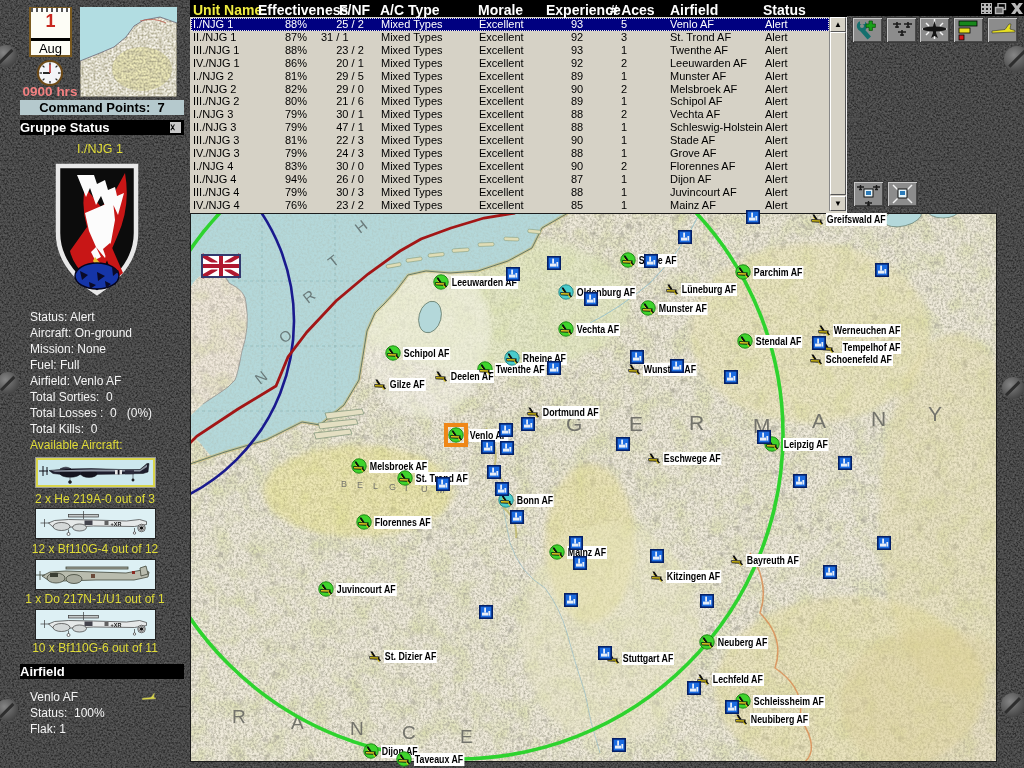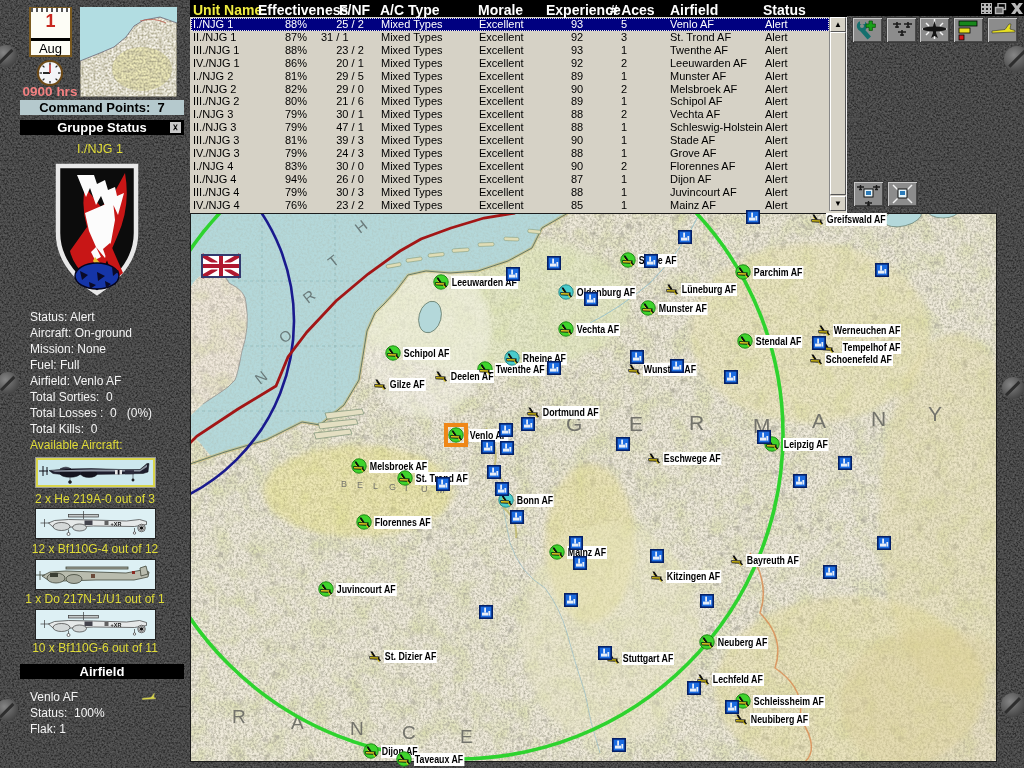--- a/index.html
+++ b/index.html
@@ -1,19 +1,19 @@
 <!DOCTYPE html>
 <html><head><meta charset="utf-8"><style>
 *{margin:0;padding:0;box-sizing:border-box;font-family:"Liberation Sans",sans-serif;}
 body{width:1024px;height:768px;overflow:hidden;position:relative;background:#333;}
 .abs{position:absolute;}
 .scrw{position:absolute;border-radius:50%;background:radial-gradient(circle at 38% 35%,#858585,#525252 60%,#303030);}
 .scrw{overflow:hidden;}
 .scrw:after{content:"";position:absolute;left:6%;top:44%;width:88%;height:12%;background:#2d2d2d;transform:rotate(-45deg);}
-.hdr{position:absolute;left:20px;width:164px;background:#000;color:#fff;font-weight:bold;font-size:13px;text-align:center;height:15px;line-height:15px;}
+.hdr{position:absolute;left:20px;width:164px;background:#000;color:#fff;font-weight:bold;font-size:13px;text-align:left;height:15px;line-height:15px;}
 .stat{position:absolute;left:30px;color:#f4f4f4;font-size:12px;white-space:nowrap;}
 .ylw{color:#e0dc38;}
 .acbox{position:absolute;left:35px;width:121px;height:31px;background:#ddf0f4;border:1px solid #222;}
 .accap{position:absolute;left:0px;width:190px;text-align:center;color:#e0dc38;font-size:12px;white-space:nowrap;}
 .mlab{position:absolute;background:#fff;color:#000;font-size:11px;font-weight:bold;line-height:13px;padding:0 1px;white-space:nowrap;z-index:6;transform:scaleX(0.8);transform-origin:0 0;}
 .btn{position:absolute;width:31px;height:26px;background:#8c8c8c;border:1px solid #3c3c3c;box-shadow:inset 1px 1px 0 #c8c8c8, inset -1px -1px 0 #4a4a4a;}
 </style></head><body>
 <svg class="abs" style="left:0;top:0;z-index:0" width="1024" height="768">
 <defs>
 <filter id="nz" x="0" y="0" width="100%" height="100%">
@@ -296,21 +296,21 @@
       <span class="abs" style="left:190px;top:0">Mixed Types</span>
       <span class="abs" style="left:288px;top:0">Excellent</span>
       <span class="abs" style="left:356px;top:0;width:60px;text-align:center">88</span>
       <span class="abs" style="left:403px;top:0;width:60px;text-align:center">1</span>
       <span class="abs" style="left:479px;top:0">Schleswig-Holstein</span>
       <span class="abs" style="left:574px;top:0">Alert</span>
     </div>
 <div class="abs" style="left:1px;top:134.1px;width:638px;height:12.9px;color:#000;font-size:11px">
       <span class="abs" style="left:2px;top:0">III./NJG 3</span>
       <span class="abs" style="left:75px;top:0;width:60px;text-align:center">81%</span>
-      <span class="abs" style="left:130px;top:0;width:58px;text-align:center">39 / 3</span>
+      <span class="abs" style="left:130px;top:0;width:58px;text-align:center">22 / 3</span>
       <span class="abs" style="left:190px;top:0">Mixed Types</span>
       <span class="abs" style="left:288px;top:0">Excellent</span>
       <span class="abs" style="left:356px;top:0;width:60px;text-align:center">90</span>
       <span class="abs" style="left:403px;top:0;width:60px;text-align:center">1</span>
       <span class="abs" style="left:479px;top:0">Stade AF</span>
       <span class="abs" style="left:574px;top:0">Alert</span>
     </div>
 <div class="abs" style="left:1px;top:147.0px;width:638px;height:12.9px;color:#000;font-size:11px">
       <span class="abs" style="left:2px;top:0">IV./NJG 3</span>
       <span class="abs" style="left:75px;top:0;width:60px;text-align:center">79%</span>

